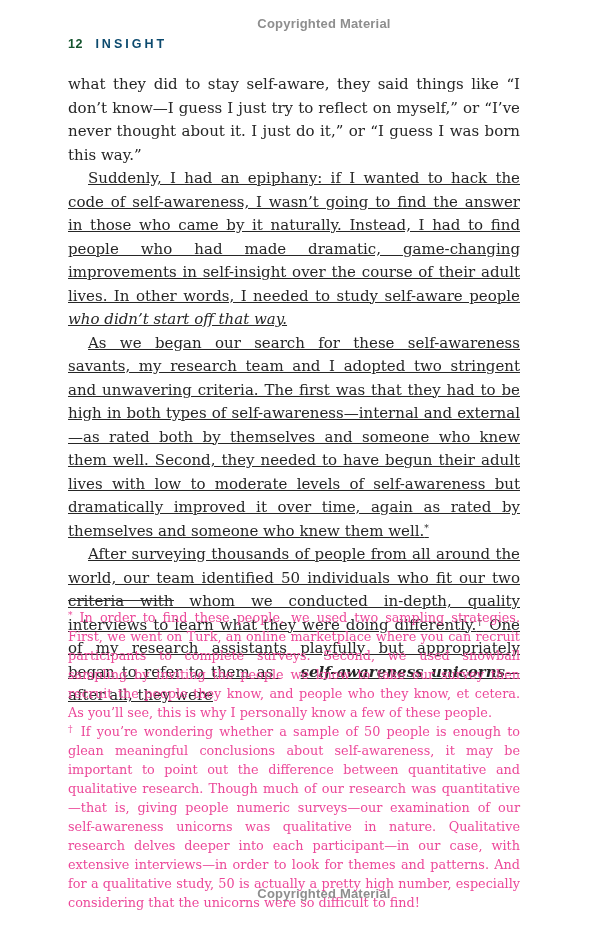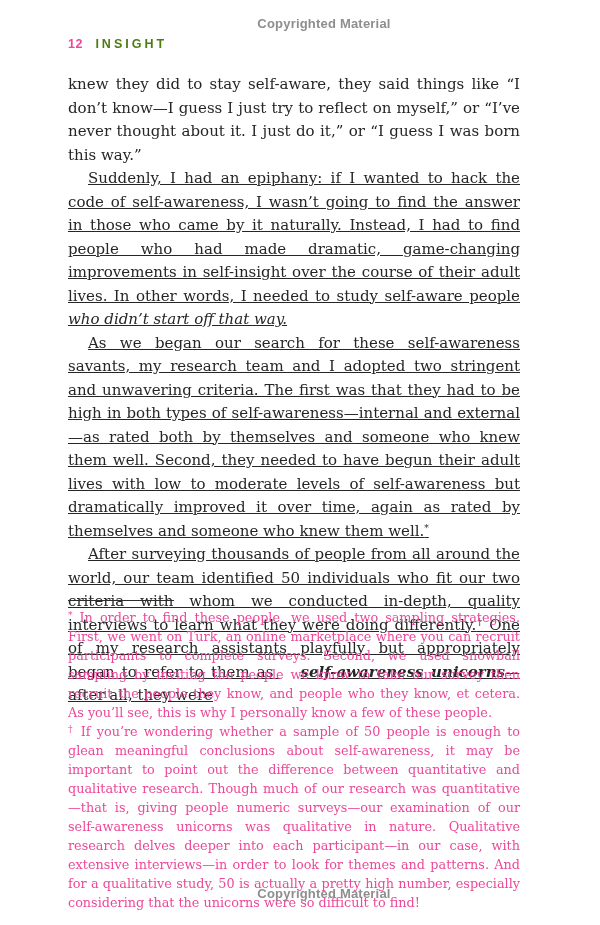--- a/index.html
+++ b/index.html
@@ -26,22 +26,22 @@
   .notice-bottom { top: 886px; }
   .running-header {
     position: absolute;
     top: 37px;
     left: 68px;
     font-family: "Liberation Sans", sans-serif;
     font-weight: bold;
     font-size: 12.5px;
     white-space: nowrap;
   }
-  .pagenum { color: #ec4899; letter-spacing: 0.5px; }
-  .booktitle { color: #4d7c0f; letter-spacing: 3px; margin-left: 9px; }
+  .pagenum { color: #14532d; letter-spacing: 0.5px; }
+  .booktitle { color: #0c4a6e; letter-spacing: 3px; margin-left: 9px; }
   .body-text {
     position: absolute;
     top: 73px;
     left: 68px;
     width: 452px;
     font-size: 15px;
     line-height: 23.5px;
     color: #262626;
     text-align: justify;
   }
@@ -81,21 +81,21 @@
 <div class="page">
 
   <div class="notice notice-top">Copyrighted Material</div>
 
   <div class="running-header">
     <span class="pagenum">12</span>
     <span class="booktitle">INSIGHT</span>
   </div>
 
   <div class="body-text" id="body-text">
-      <p class=""><span>knew they did to stay self-aware, they said things like “I don’t know—I guess I just try to reflect on myself,” or “I’ve never thought about it. I just do it,” or “I guess I was born this way.”</span></p>
+      <p class=""><span>what they did to stay self-aware, they said things like “I don’t know—I guess I just try to reflect on myself,” or “I’ve never thought about it. I just do it,” or “I guess I was born this way.”</span></p>
       <p class="indent"><span>Suddenly, I had an epiphany: if I wanted to hack the code of self-awareness, I wasn’t going to find the answer in those who came by it naturally. Instead, I had to find people who had made dramatic, game-changing improvements in self-insight over the course of their adult lives. In other words, I needed to study self-aware people </span><span class="seg-italic">who didn’t start off that way.</span></p>
       <p class="indent"><span>As we began our search for these self-awareness savants, my research team and I adopted two stringent and unwavering criteria. The first was that they had to be high in both types of self-awareness—internal and external—as rated both by themselves and someone who knew them well. Second, they needed to have begun their adult lives with low to moderate levels of self-awareness but dramatically improved it over time, again as rated by themselves and someone who knew them well.</span><sup class="fnmark">*</sup></p>
       <p class="indent"><span>After surveying thousands of people from all around the world, our team identified 50 individuals who fit our two criteria with whom we conducted in-depth, quality interviews to learn what they were doing differently.</span><sup class="fnmark">†</sup><span> One of my research assistants playfully but appropriately began to refer to them as </span><span class="seg-bold-italic">self-awareness unicorns</span><span>—after all, they were</span></p>
     </div>
 
   <div class="footnote-sep"></div>
 
   <div class="footnotes" id="footnotes">
       <p><sup class="fnmark">*</sup><span> In order to find these people, we used two sampling strategies. First, we went on Turk, an online marketplace where you can recruit participants to complete surveys. Second, we used snowball sampling by inviting the people we know to take our survey then recruit the people they know, and people who they know, et cetera. As you’ll see, this is why I personally know a few of these people.</span></p>
       <p><sup class="fnmark">†</sup><span> If you’re wondering whether a sample of 50 people is enough to glean meaningful conclusions about self-awareness, it may be important to point out the difference between quantitative and qualitative research. Though much of our research was quantitative—that is, giving people numeric surveys—our examination of our self-awareness unicorns was qualitative in nature. Qualitative research delves deeper into each participant—in our case, with extensive interviews—in order to look for themes and patterns. And for a qualitative study, 50 is actually a pretty high number, especially considering that the unicorns were so difficult to find!</span></p>

